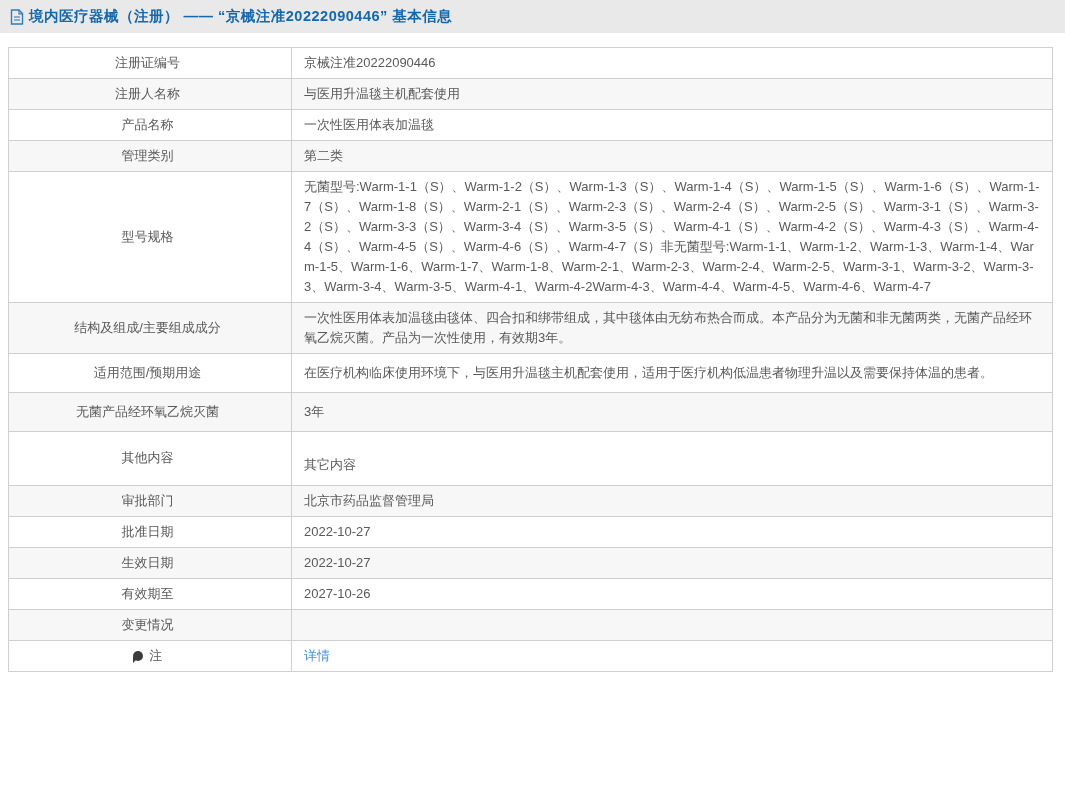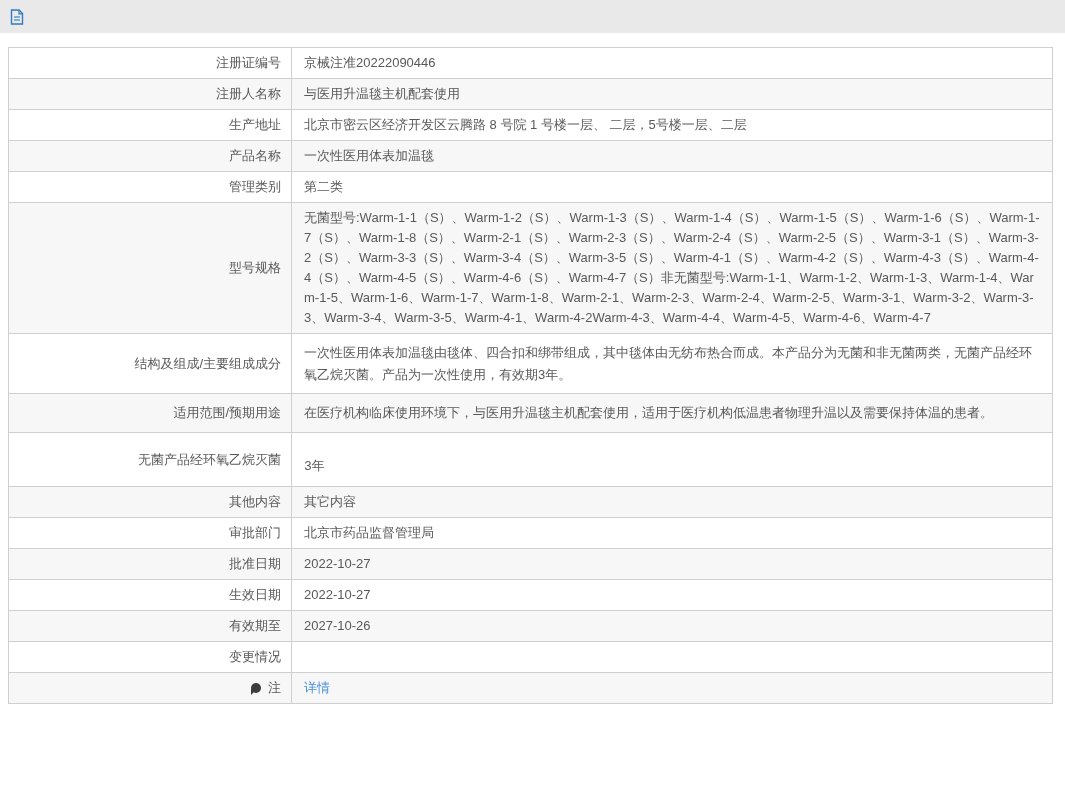--- a/index.html
+++ b/index.html
@@ -41,21 +41,21 @@
   }
   table.info-table td {
     border: 1px solid #cfcfcf;
     vertical-align: middle;
     word-break: break-all;
   }
   tr.info-row { height: 31px; }
   tr.info-row:nth-child(even) { background: #f7f7f7; }
   td.cell-label {
     width: 283px;
-    text-align: right;
+    text-align: center;
     padding: 5px 10px 5px 5px;
   }
   td.cell-value {
     padding: 5px 12px;
     line-height: 20px;
   }
   
   tr.info-row:nth-child(7) td.cell-value {
     line-height: 21.5px;
     padding: 8px 12px;
@@ -100,20 +100,21 @@
 
 <div class="header-bar">
   <span class="doc-icon">
     <svg width="14" height="16" viewBox="0 0 14 16" aria-hidden="true">
       <path d="M1.5 1h7.5l3.5 3.5V15H1.5z" fill="none" stroke="#2f7cc0" stroke-width="1.4"></path>
       <path d="M9 1v3.8h3.8" fill="none" stroke="#2f7cc0" stroke-width="1.2"></path>
       <line x1="4" y1="8" x2="10" y2="8" stroke="#2f7cc0" stroke-width="1.1"></line>
       <line x1="4" y1="11" x2="10" y2="11" stroke="#2f7cc0" stroke-width="1.1"></line>
     </svg>
   </span>
+  <span class="header-title">境内医疗器械（注册） —— “京械注准20222090446” 基本信息</span>
 </div>
 
 <table class="info-table">
   <colgroup>
       <col style="width:283px">
       <col>
     </colgroup>
   <tbody>
   <tr class="info-row">
     <td class="cell-label">
@@ -129,29 +130,20 @@
     <td class="cell-label">
       
       <span class="label-text">注册人名称</span>
     </td>
     <td class="cell-value">
       <span class="value-text">与医用升温毯主机配套使用</span>
     </td>
   </tr>
 
 
-  <tr class="info-row">
-    <td class="cell-label">
-      
-      <span class="label-text">生产地址</span>
-    </td>
-    <td class="cell-value">
-      <span class="value-text">北京市密云区经济开发区云腾路 8 号院 1 号楼一层、 二层，5号楼一层、二层</span>
-    </td>
-  </tr>
 
   <tr class="info-row">
     <td class="cell-label">
       
       <span class="label-text">产品名称</span>
     </td>
     <td class="cell-value">
       <span class="value-text">一次性医用体表加温毯</span>
     </td>
   </tr>

